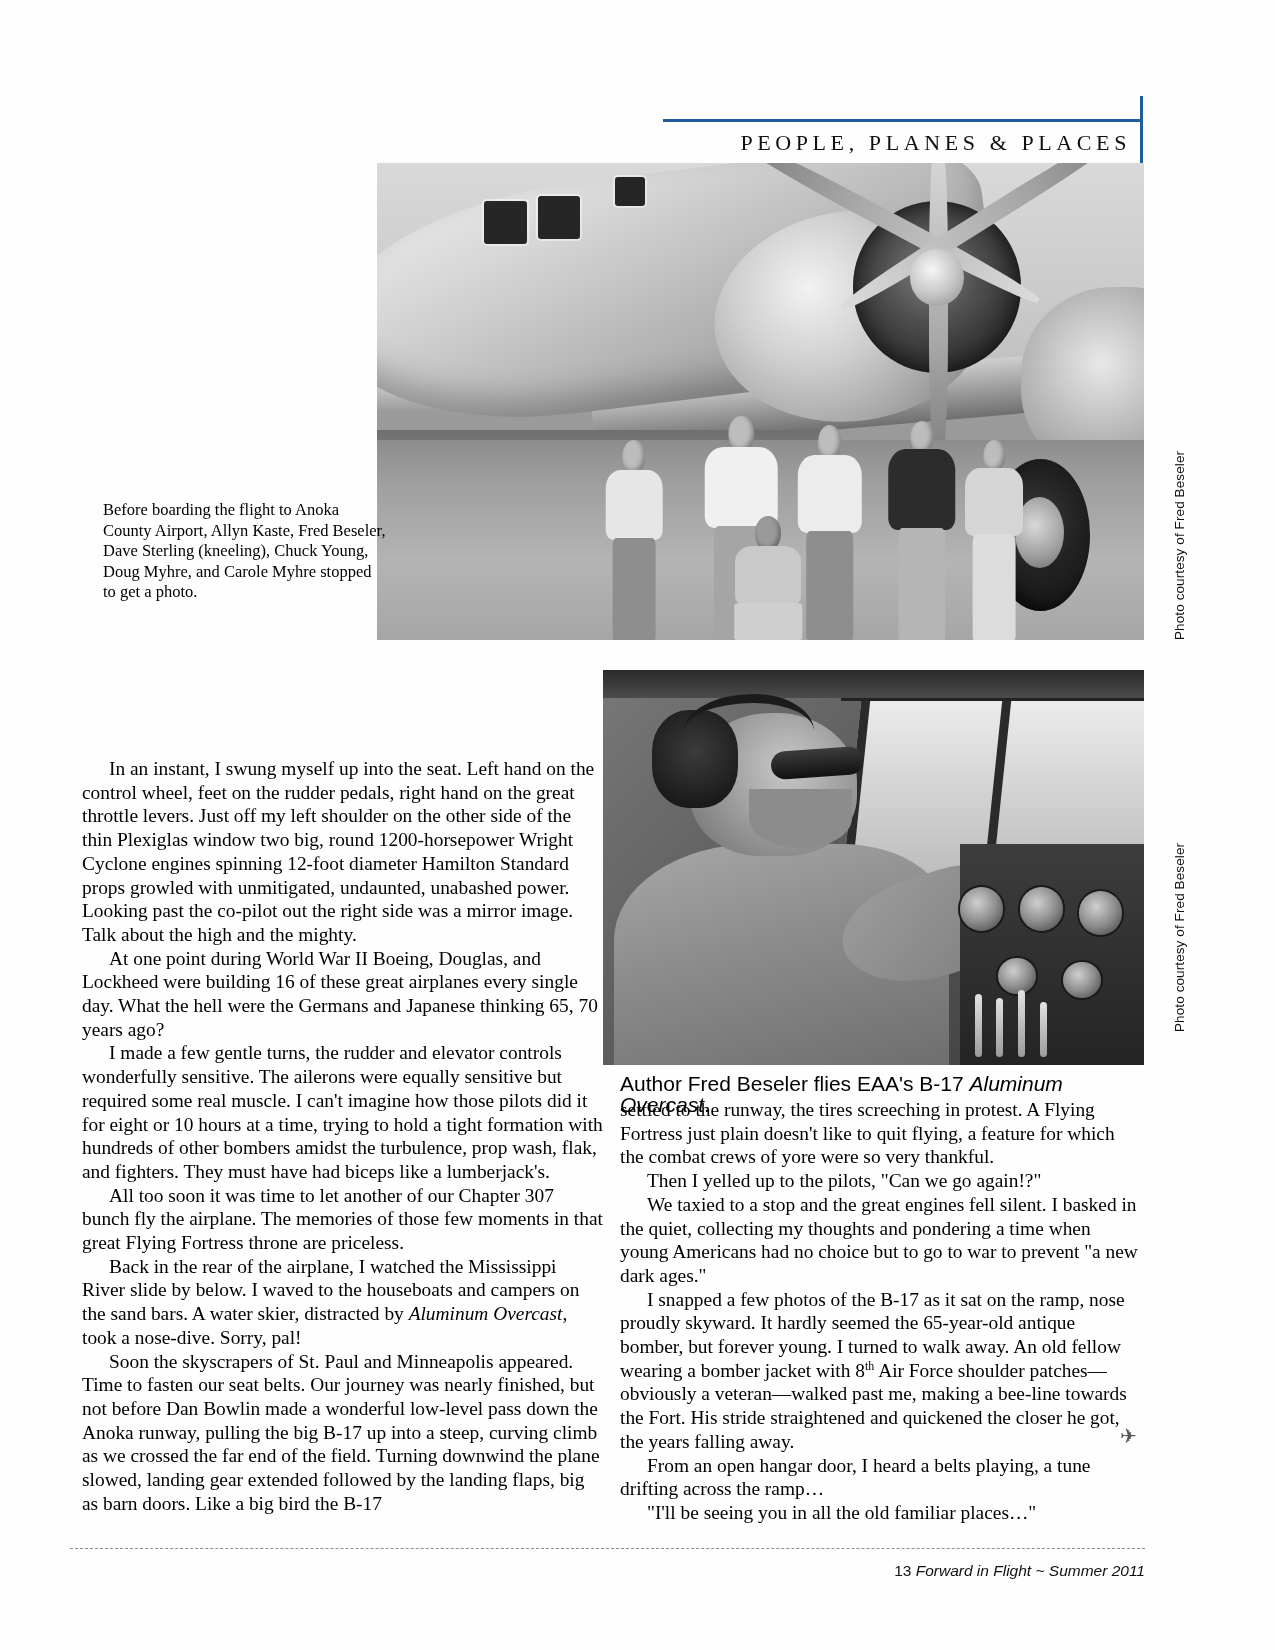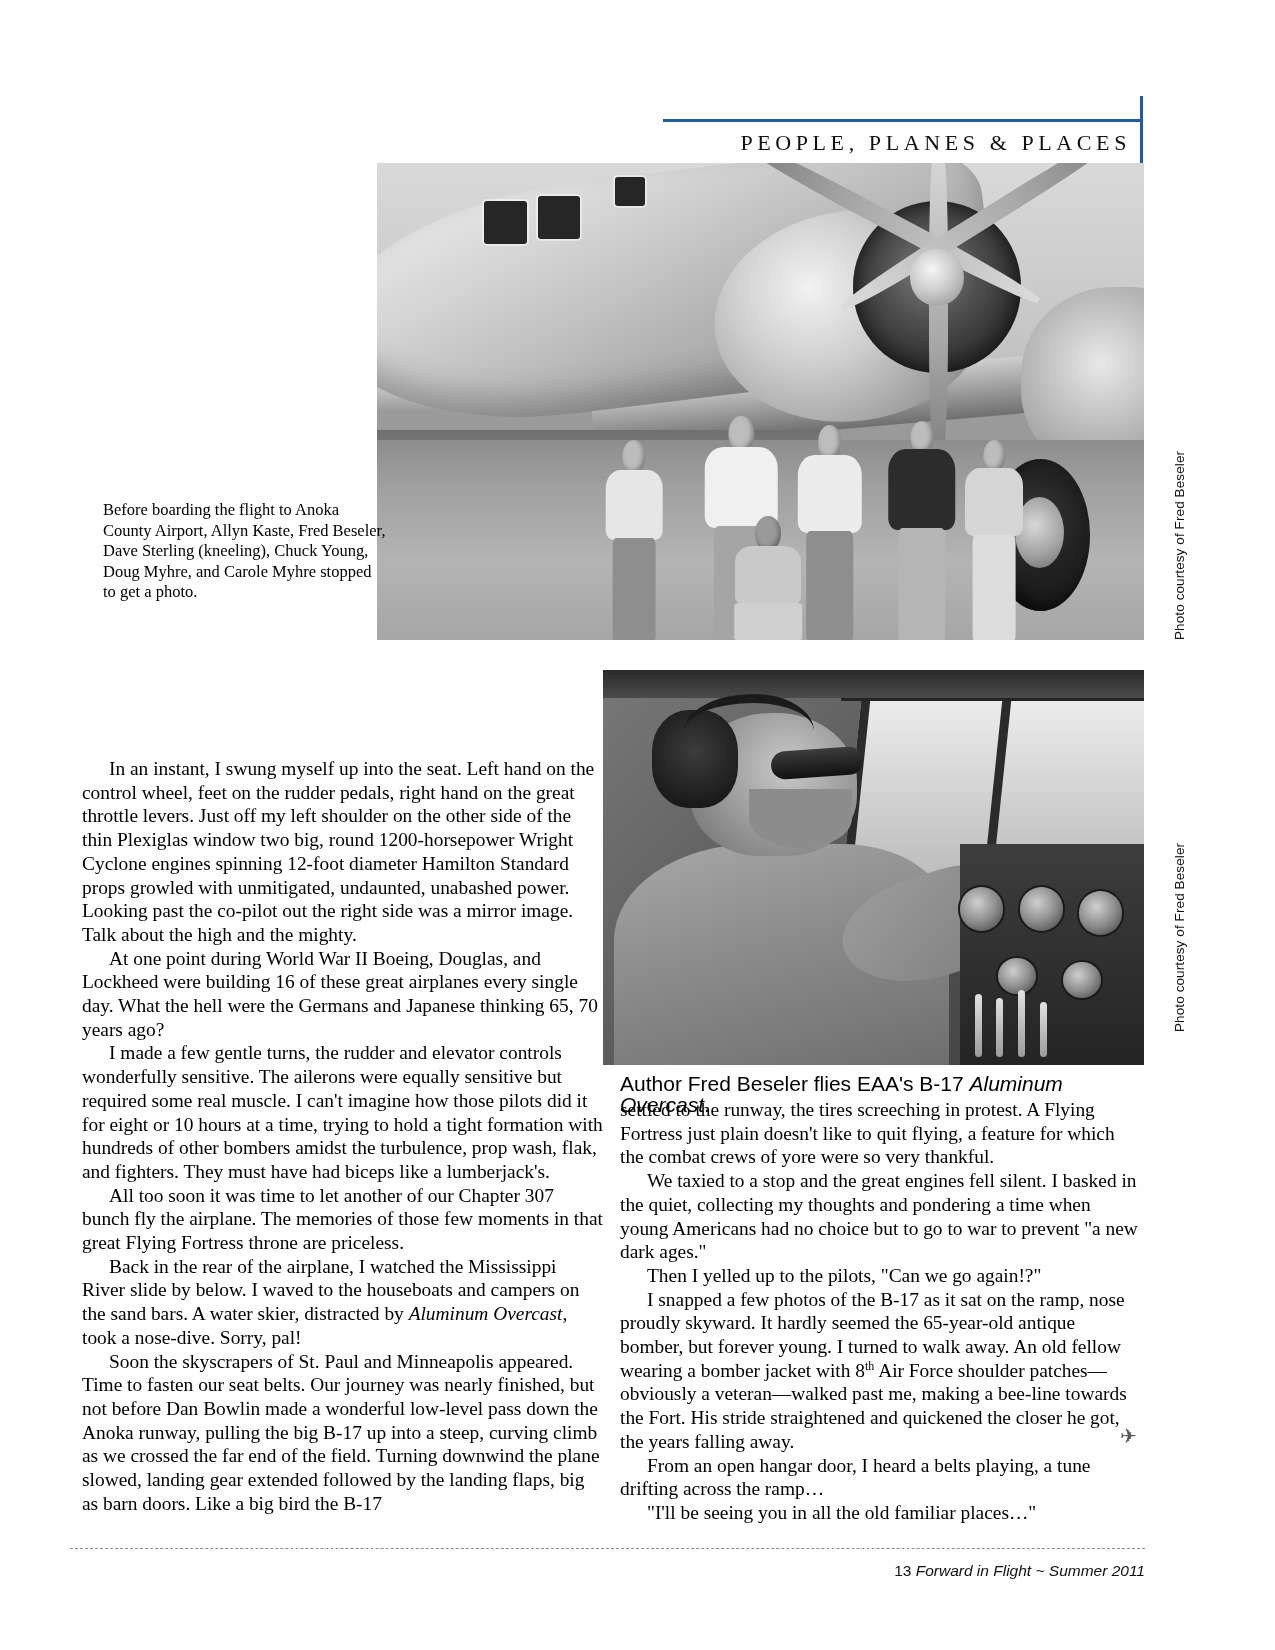--- a/index.html
+++ b/index.html
@@ -499,22 +499,22 @@
     <p>In an instant, I swung myself up into the seat. Left hand on the control wheel, feet on the rudder pedals, right hand on the great throttle levers. Just off my left shoulder on the other side of the thin Plexiglas window two big, round 1200-horsepower Wright Cyclone engines spinning 12-foot diameter Hamilton Standard props growled with unmitigated, undaunted, unabashed power. Looking past the co-pilot out the right side was a mirror image. Talk about the high and the mighty.</p>
     <p>At one point during World War II Boeing, Douglas, and Lockheed were building 16 of these great airplanes every single day. What the hell were the Germans and Japanese thinking 65, 70 years ago?</p>
     <p>I made a few gentle turns, the rudder and elevator controls wonderfully sensitive. The ailerons were equally sensitive but required some real muscle. I can't imagine how those pilots did it for eight or 10 hours at a time, trying to hold a tight formation with hundreds of other bombers amidst the turbulence, prop wash, flak, and fighters. They must have had biceps like a lumberjack's.</p>
     <p>All too soon it was time to let another of our Chapter 307 bunch fly the airplane. The memories of those few moments in that great Flying Fortress throne are priceless.</p>
     <p><span>Back in the rear of the airplane, I watched the Mississippi River slide by below. I waved to the houseboats and campers on the sand bars. A water skier, distracted by </span><i>Aluminum Overcast</i><span>, took a nose-dive. Sorry, pal!</span></p>
     <p>Soon the skyscrapers of St. Paul and Minneapolis appeared. Time to fasten our seat belts. Our journey was nearly finished, but not before Dan Bowlin made a wonderful low-level pass down the Anoka runway, pulling the big B-17 up into a steep, curving climb as we crossed the far end of the field. Turning downwind the plane slowed, landing gear extended followed by the landing flaps, big as barn doors. Like a big bird the B-17</p>
   </div>
 
   <div class="col col-right">
     <p class="noindent">settled to the runway, the tires screeching in protest. A Flying Fortress just plain doesn't like to quit flying, a feature for which the combat crews of yore were so very thankful.</p>
+    <p>Then I yelled up to the pilots, "Can we go again!?"</p>
     <p>We taxied to a stop and the great engines fell silent. I basked in the quiet, collecting my thoughts and pondering a time when young Americans had no choice but to go to war to prevent "a new dark ages."</p>
-    <p>Then I yelled up to the pilots, "Can we go again!?"</p>
     <p><span>I snapped a few photos of the B-17 as it sat on the ramp, nose proudly skyward. It hardly seemed the 65-year-old antique bomber, but forever young. I turned to walk away. An old fellow wearing a bomber jacket with 8</span><sup>th</sup><span> Air Force shoulder patches—obviously a veteran—walked past me, making a bee-line towards the Fort. His stride straightened and quickened the closer he got, the years falling away.</span></p>
     <p>From an open hangar door, I heard a belts playing, a tune drifting across the ramp…</p>
     <p>"I'll be seeing you in all the old familiar places…"</p>
   </div>
 
   <div class="endmark">✈</div>
 
   <div class="footer-rule"></div>
   <div class="footer-text"><b>13</b> <span>Forward in Flight ~ Summer 2011</span></div>
 

